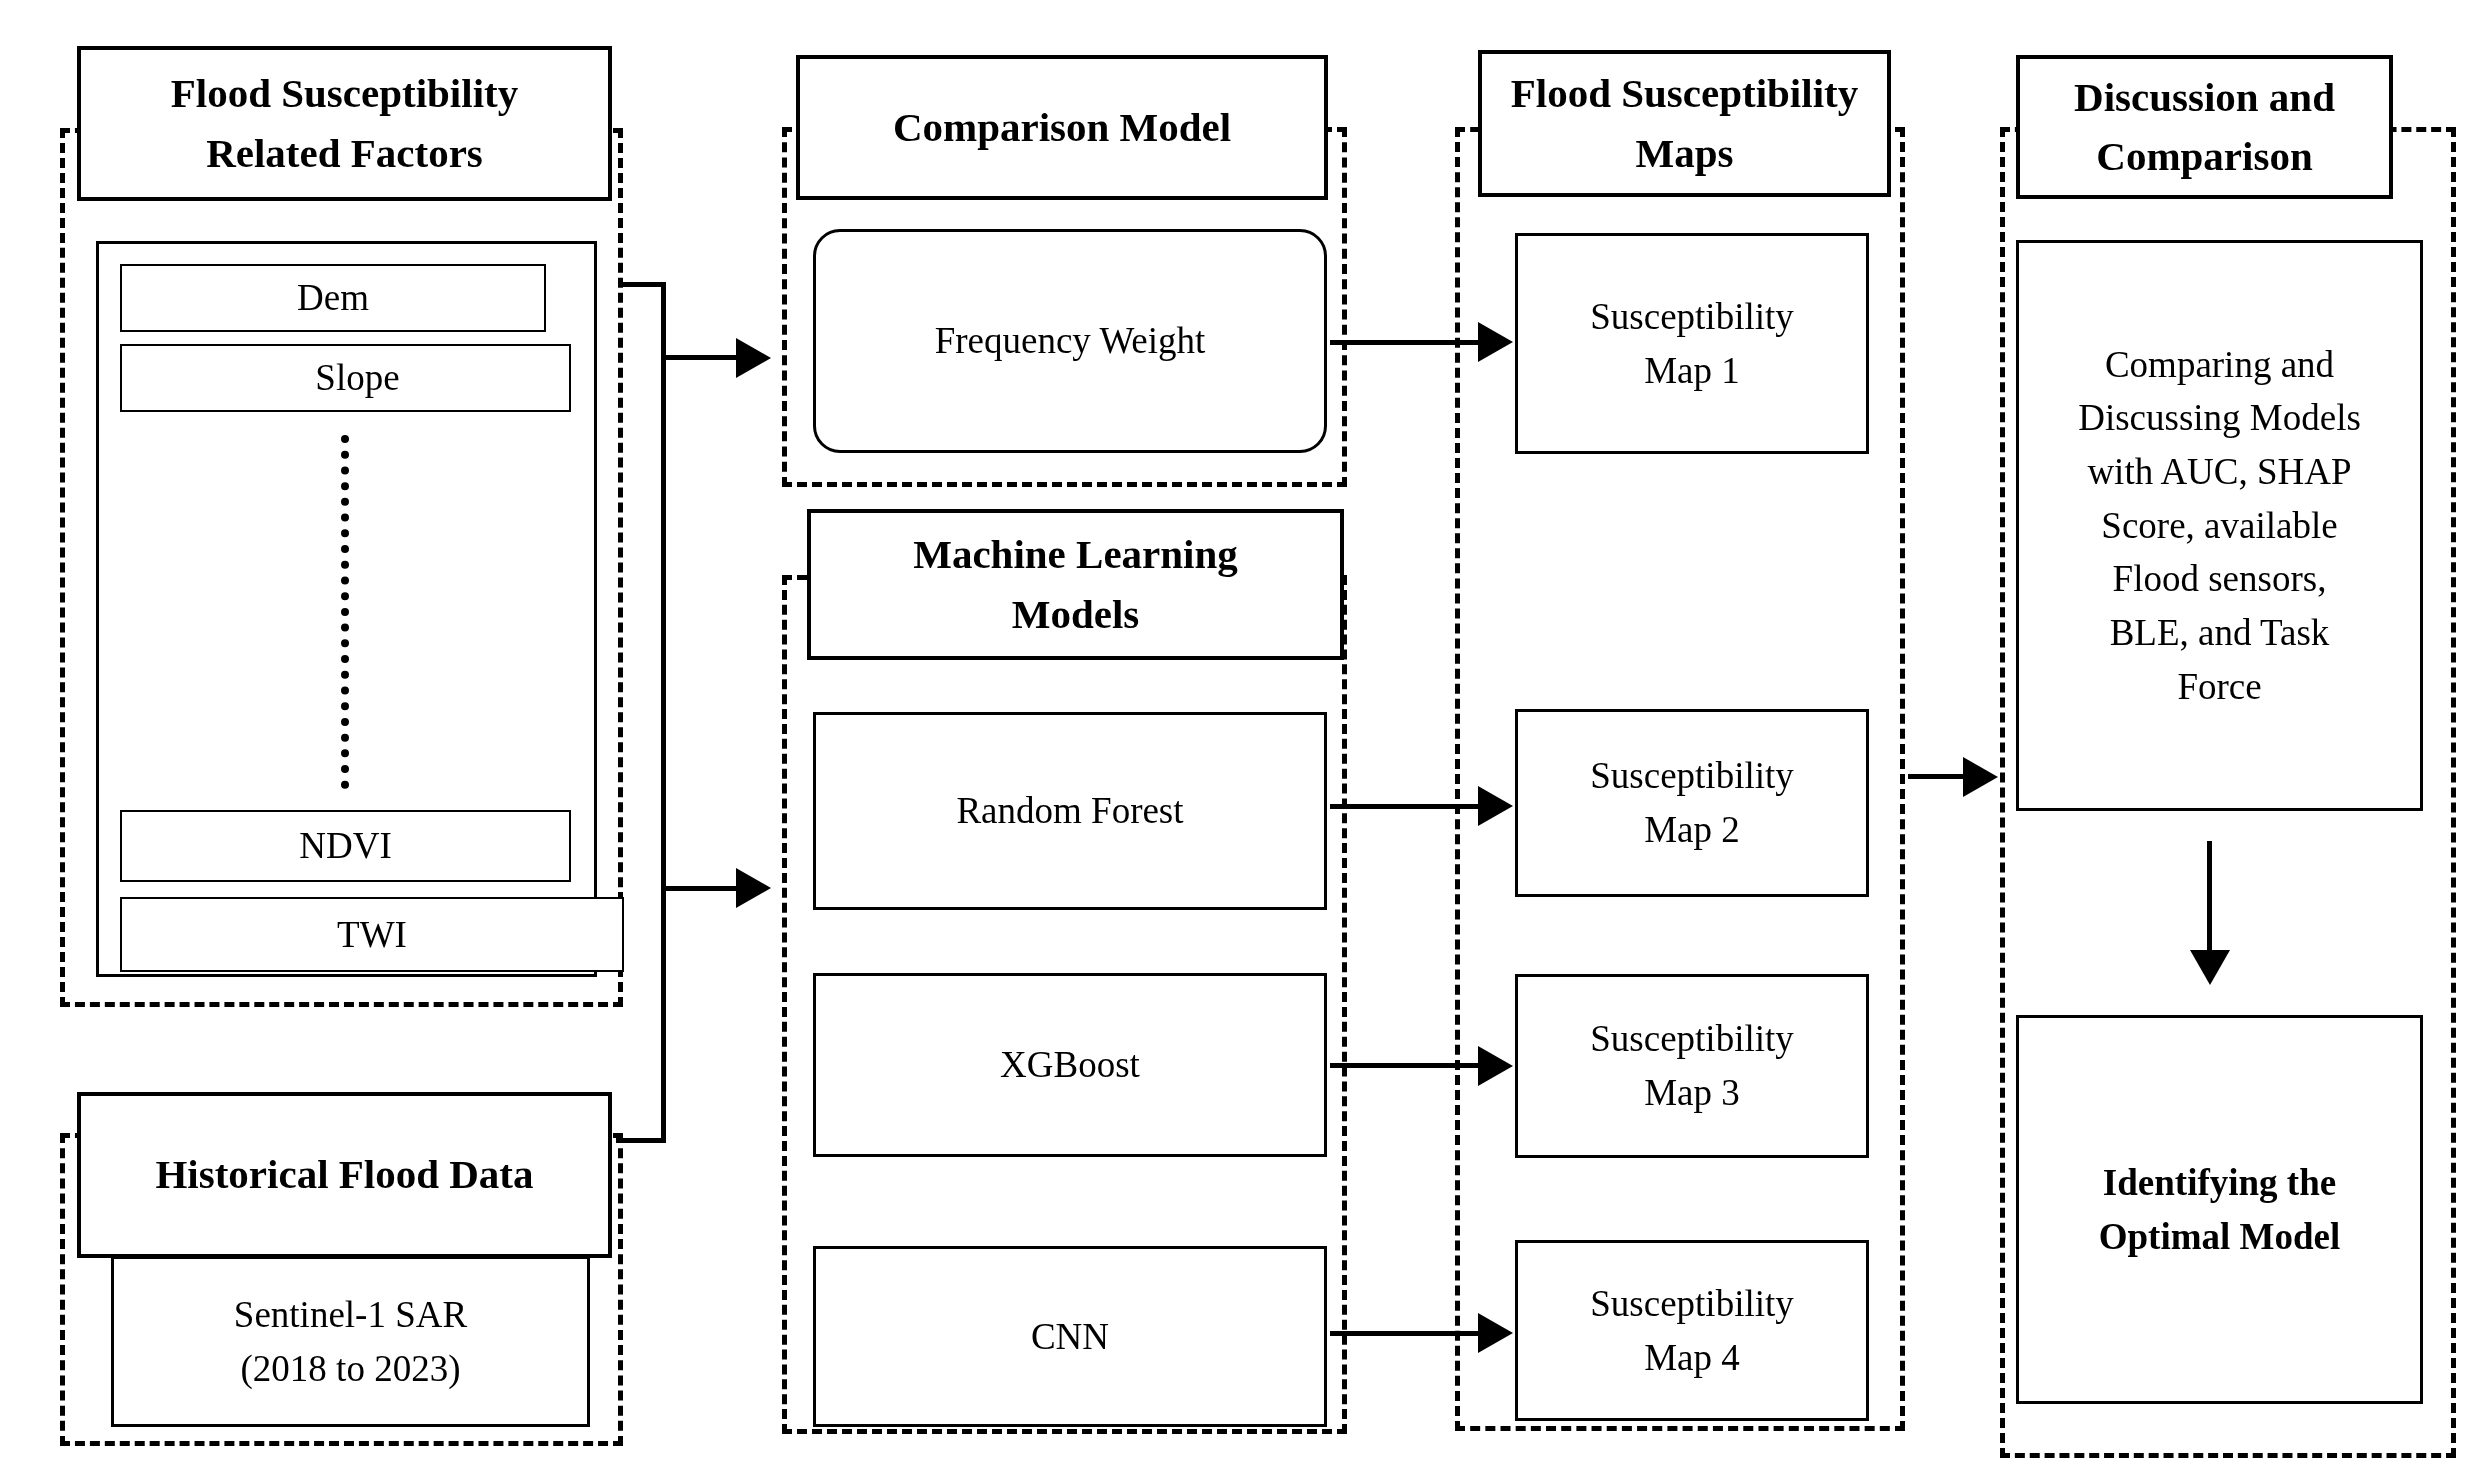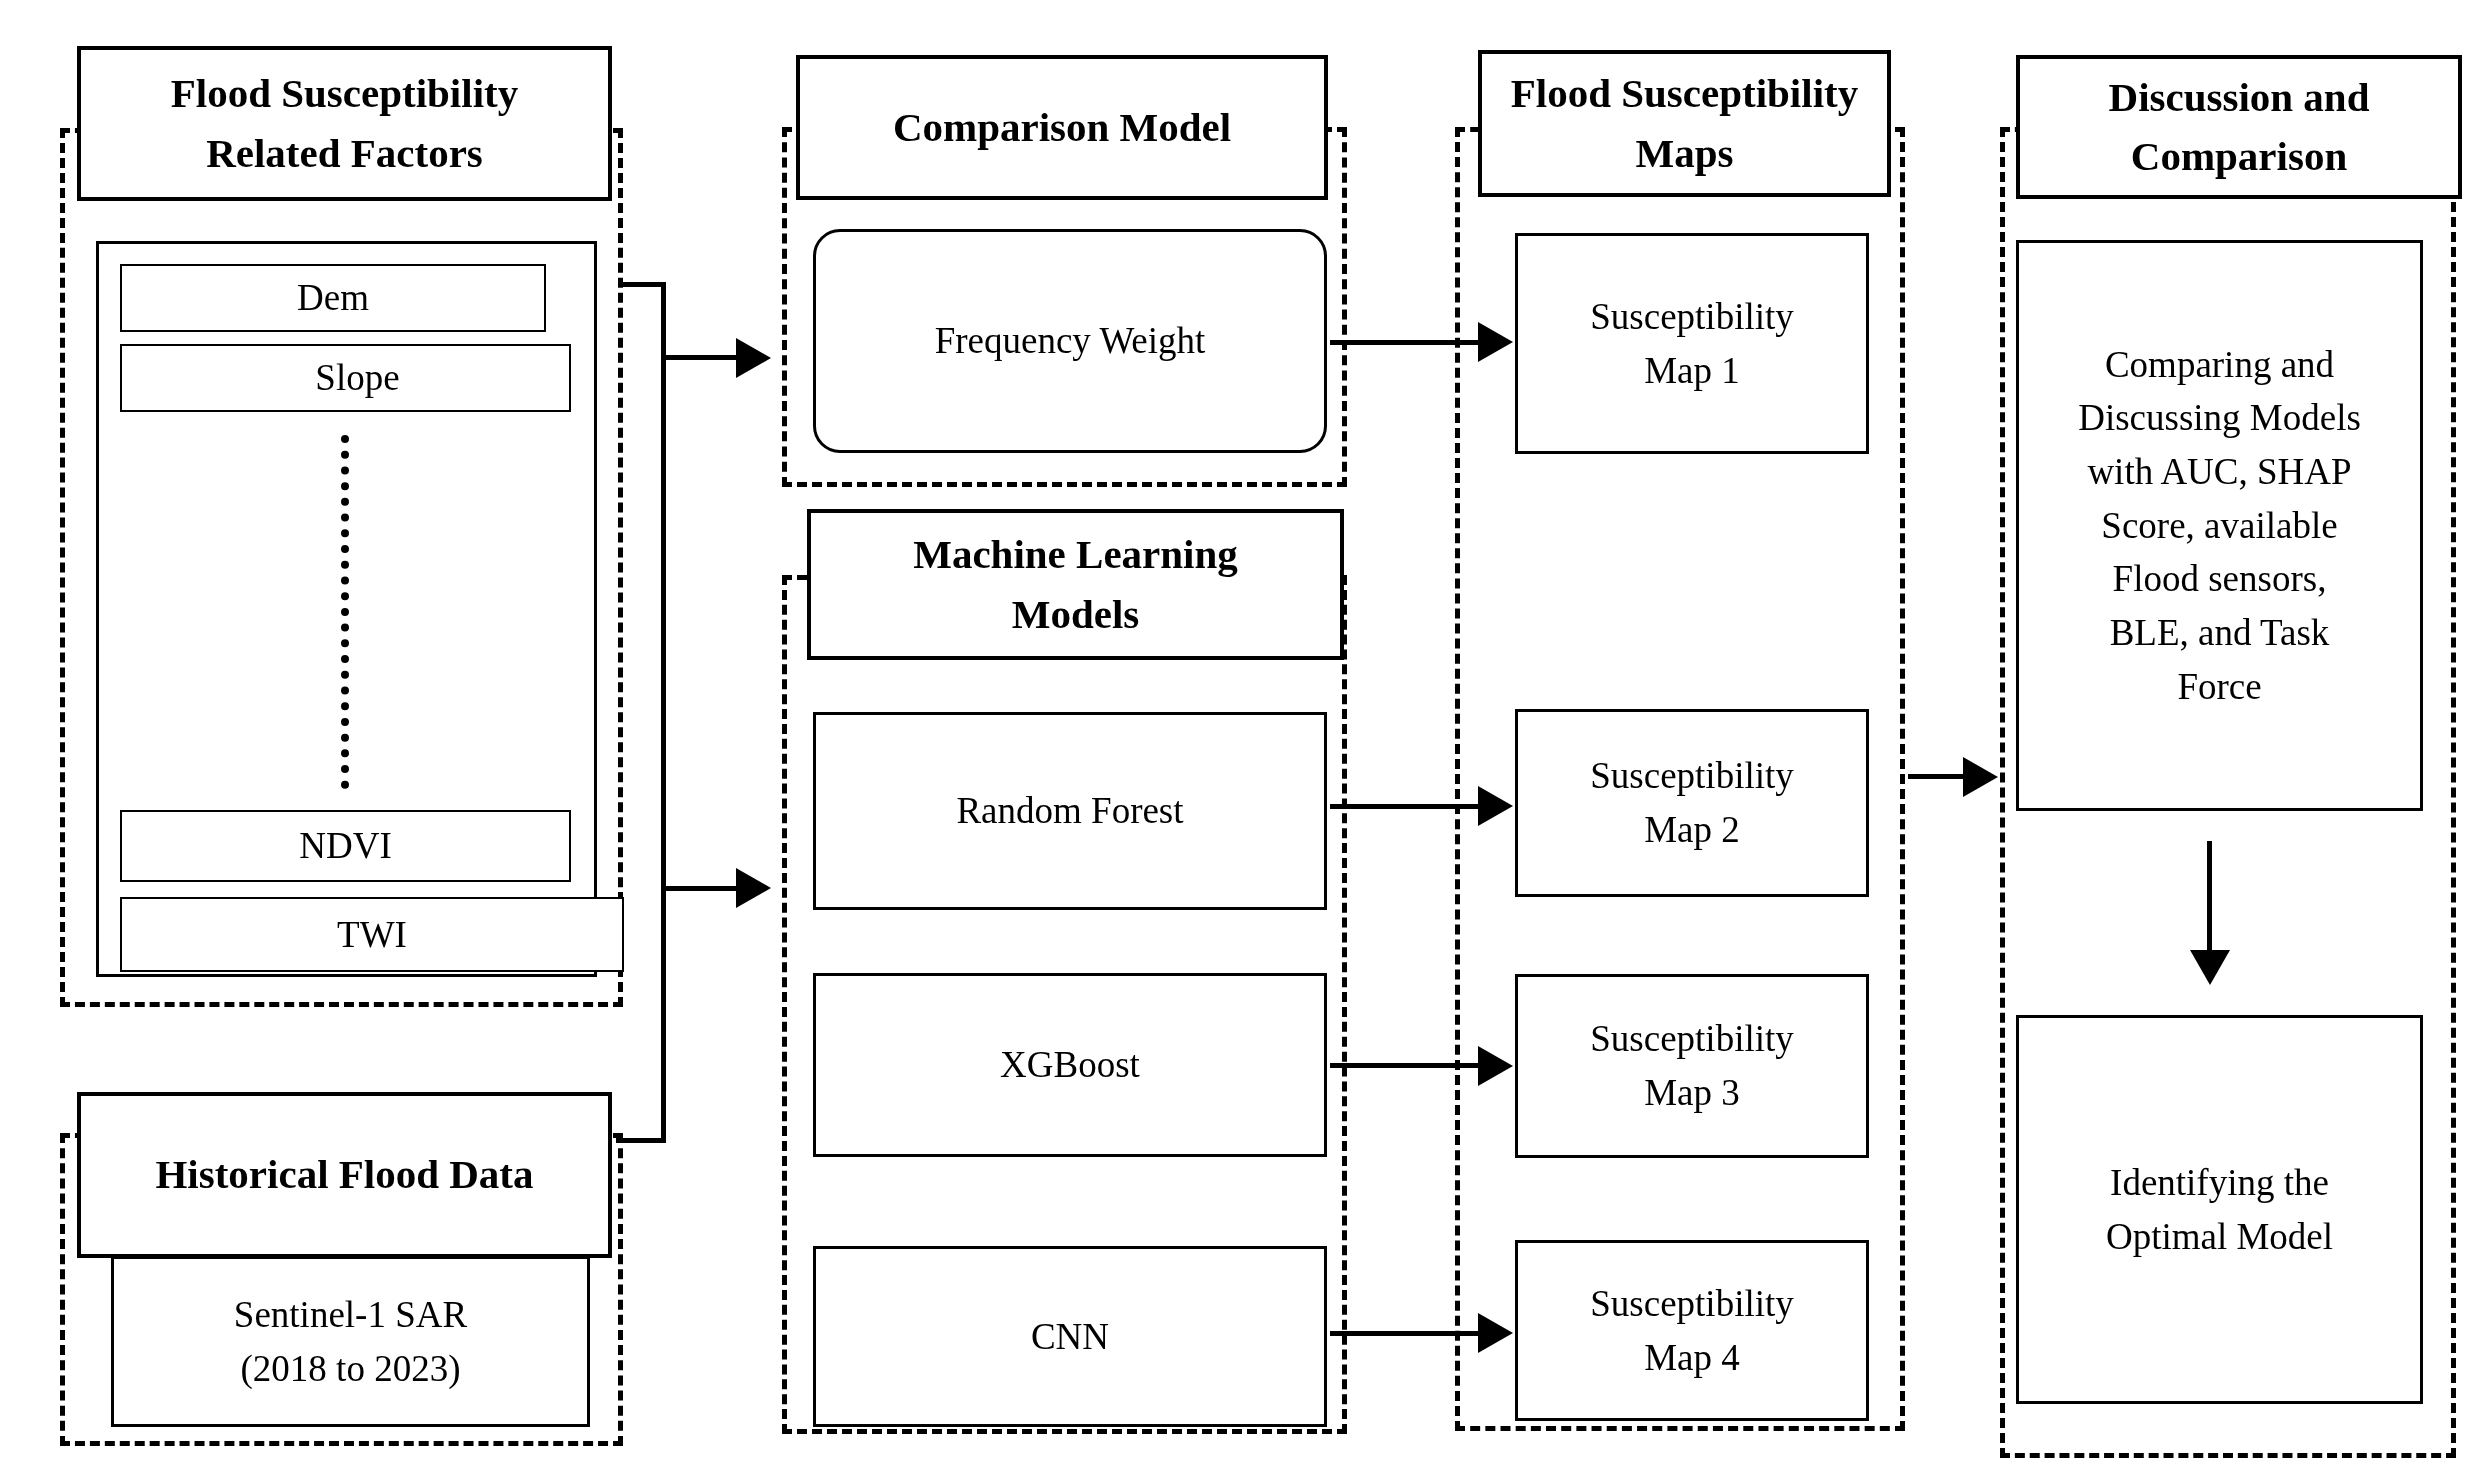--- a/index.html
+++ b/index.html
@@ -205,37 +205,37 @@
   <div class="box node-box" style="left:1515px; top:1240px; width:354px; height:181px;">
     <span>Susceptibility
 Map 4</span>
   </div>
 
   <div class="hline" style="left:1908px; top:774px; width:58px; height:5.2px;"></div>
   <div class="arrowhead-right" style="left:1963px; top:757px;"></div>
 
   <div class="dashed-group" style="left:2000px; top:127px; width:456px; height:1331px;"></div>
 
-  <div class="box title-box" style="left:2016px; top:55px; width:446px; height:144px;">
+  <div class="box title-box" style="left:2016px; top:55px; width:377px; height:144px;">
     <span>Discussion and
 Comparison</span>
   </div>
 
   <div class="box node-box" style="left:2016px; top:240px; width:407px; height:571px;">
     <span>Comparing and
 Discussing Models
 with AUC, SHAP
 Score, available
 Flood sensors,
 BLE, and Task
 Force</span>
   </div>
 
   <div class="vline" style="left:2207px; top:841px; width:5.2px; height:112px;"></div>
   <div class="arrowhead-down" style="left:2190px; top:950px;"></div>
 
-  <div class="box node-box" style="left:2016px; top:1015px; width:407px; height:389px;">
+  <div class="box node-box" style="left:2016px; top:1015px; width:407px; height:389px;font-weight:bold;">
     <span>Identifying the
 Optimal Model</span>
   </div>
 
 </div>
 
 
 </body></html>

